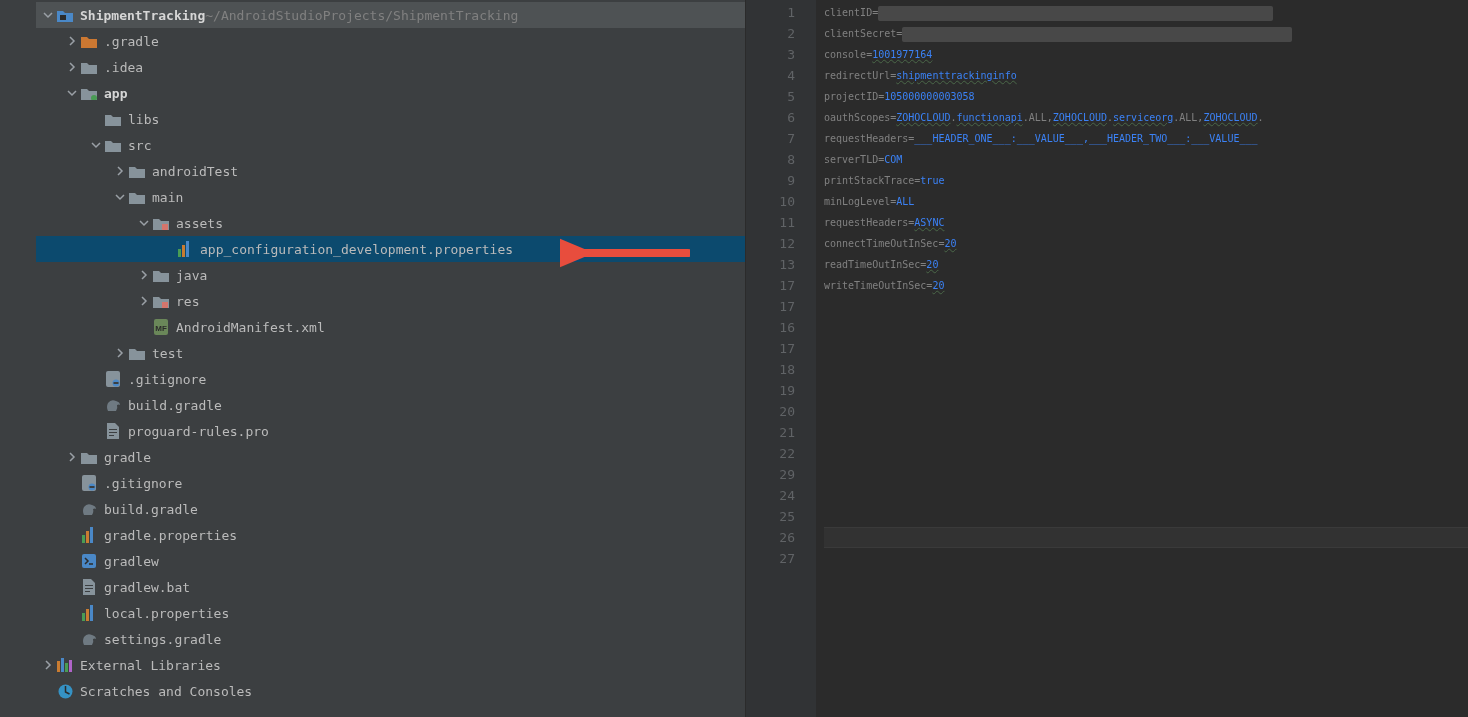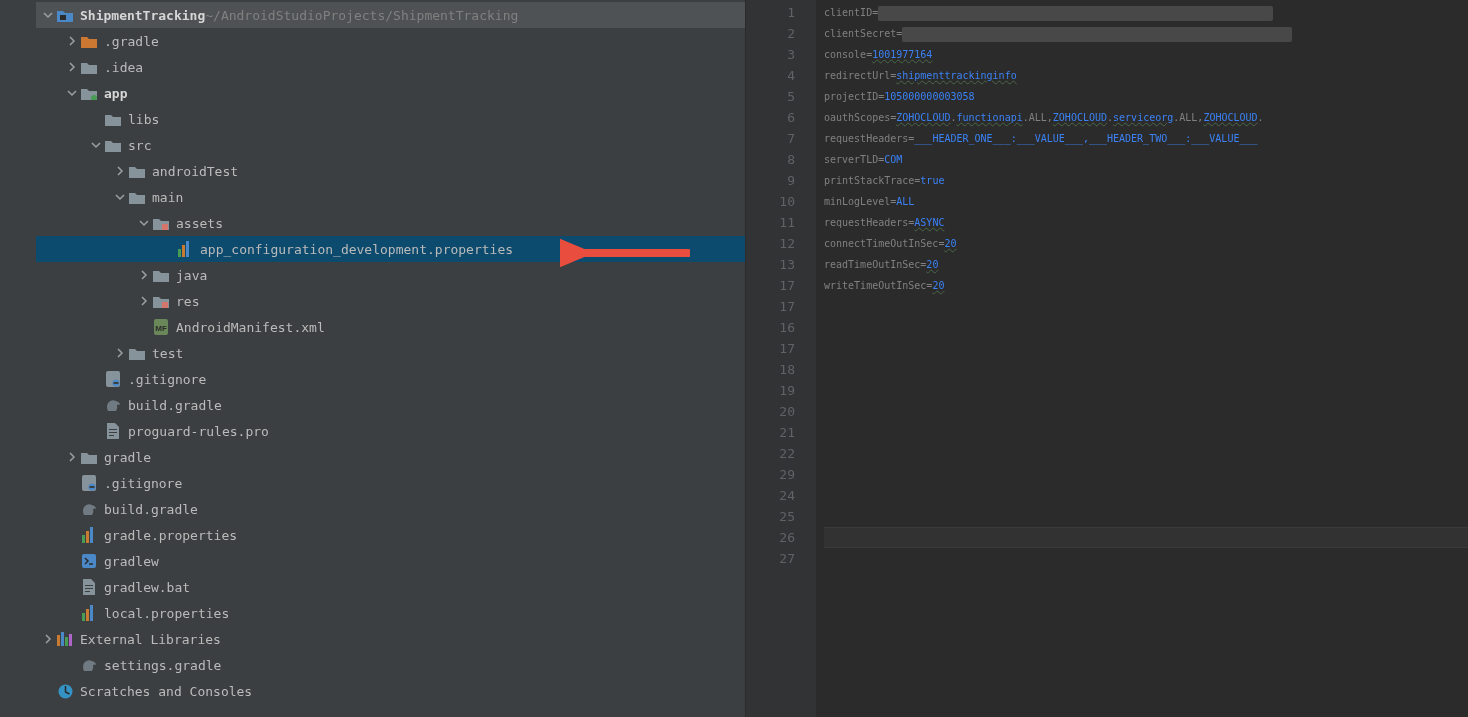--- a/index.html
+++ b/index.html
@@ -453,44 +453,44 @@
         <span class="icon">
           <svg width="14" height="16" viewBox="0 0 14 16">
             <rect x="4" y="4" width="3" height="12" fill="#c97c31"></rect>
             <rect x="8" y="0" width="3" height="16" fill="#4a88c7"></rect>
             <rect x="0" y="8" width="3" height="8" fill="#499c54"></rect>
           </svg>
         </span>
         <span class="label">local.properties</span>
       </div>
       <div class="tree-row">
+        <span class="indent"></span>
+        <span class="chevron"></span>
+        <span class="icon">
+          <svg width="16" height="14" viewBox="0 0 16 14">
+            <path d="M3 13 Q1 9 3 5 Q6 1 11 3 Q15 4 15 7 Q14 6 12 7 Q13 10 11 13 Z" fill="#6f7a82"></path>
+          </svg>
+        </span>
+        <span class="label">settings.gradle</span>
+      </div>
+      <div class="tree-row">
         <span class="chevron">
           <svg viewBox="0 0 10 10">
             <path d="M3 1 L7 5 L3 9" fill="none" stroke="#9aa0a6" stroke-width="1.5" transform=""></path>
           </svg>
         </span>
         <span class="icon">
           <svg width="16" height="14" viewBox="0 0 16 14">
             <rect x="0" y="3" width="3" height="11" fill="#c97c31"></rect>
             <rect x="4" y="0" width="3" height="14" fill="#4a88c7"></rect>
             <rect x="8" y="5" width="3" height="9" fill="#499c54"></rect>
             <rect x="12" y="2" width="3" height="12" fill="#b064c9"></rect>
           </svg>
         </span>
         <span class="label">External Libraries</span>
-      </div>
-      <div class="tree-row">
-        <span class="indent"></span>
-        <span class="chevron"></span>
-        <span class="icon">
-          <svg width="16" height="14" viewBox="0 0 16 14">
-            <path d="M3 13 Q1 9 3 5 Q6 1 11 3 Q15 4 15 7 Q14 6 12 7 Q13 10 11 13 Z" fill="#6f7a82"></path>
-          </svg>
-        </span>
-        <span class="label">settings.gradle</span>
       </div>
       <div class="tree-row">
         <span class="chevron"></span>
         <span class="icon">
           <svg width="15" height="15" viewBox="0 0 15 15">
             <circle cx="7.5" cy="7.5" r="7" fill="#3592c4"></circle>
             <path d="M7.5 2v6l4 2" stroke="#2b2b2b" stroke-width="1.5" fill="none"></path>
           </svg>
         </span>
         <span class="label">Scratches and Consoles</span>

